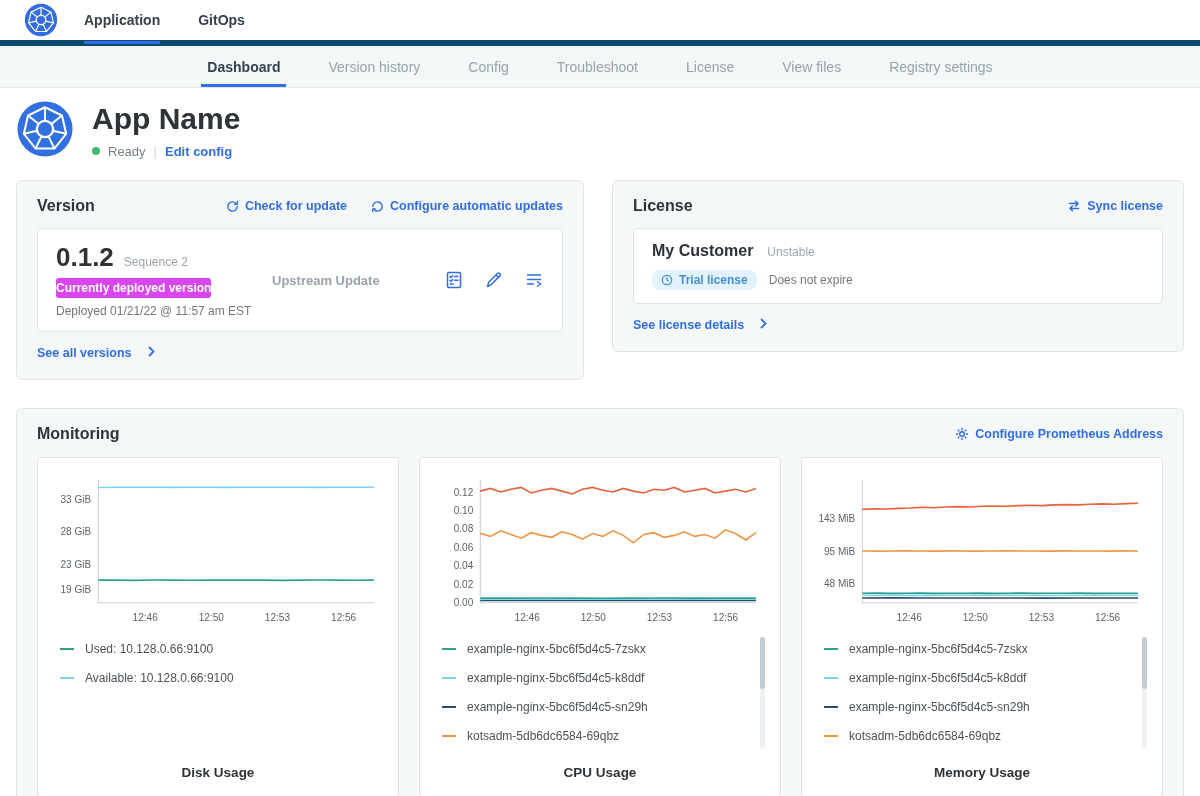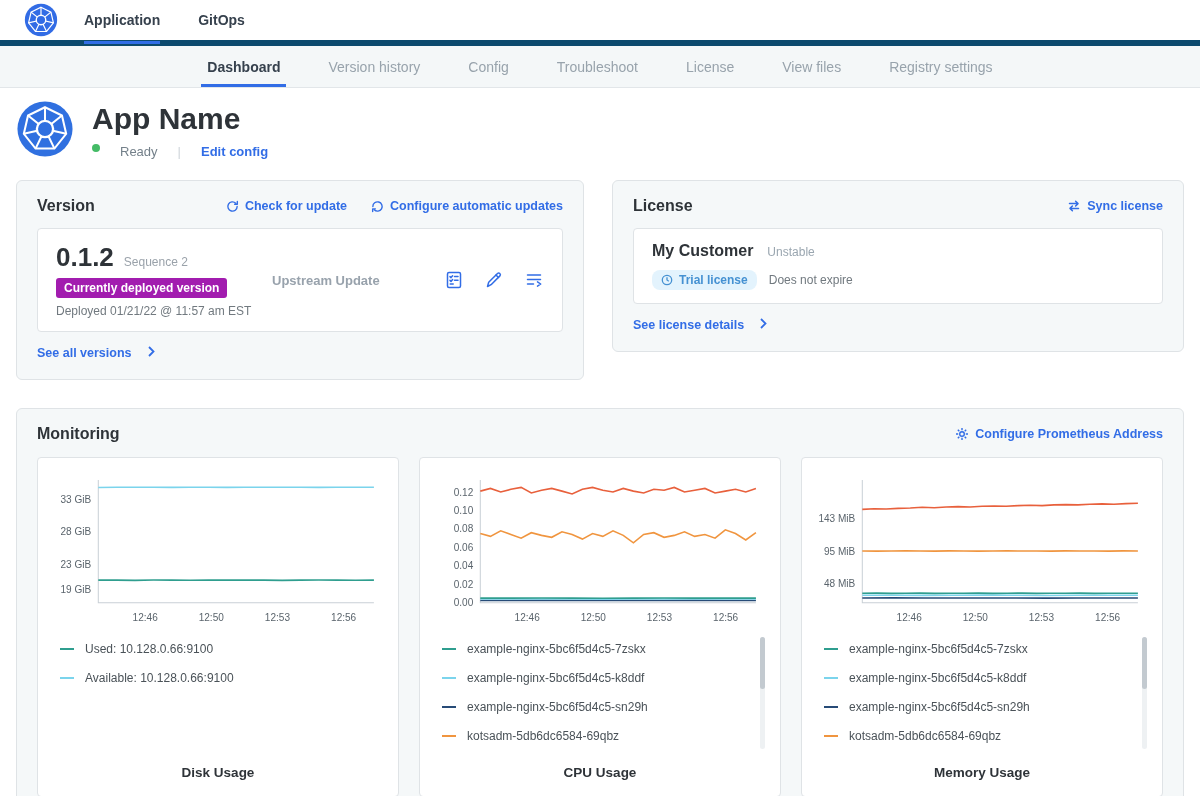--- a/index.html
+++ b/index.html
@@ -19,21 +19,21 @@
   
   .subnav{height:42px;background:#f4f7f8;border-bottom:1px solid #e2e6e9;display:flex;justify-content:center}
   .subtab{padding:0 24px;display:flex;align-items:center;font-size:14px;color:#98a3ac;position:relative;cursor:pointer;white-space:nowrap}
   .subtab.active{color:#36414d;font-weight:bold}
   .subtab.active::after{content:"";position:absolute;left:18px;right:18px;bottom:0;height:3px;background:#326de6}
 
   
   .app-header{display:flex;align-items:flex-start;gap:18px;padding:12px 16px 18px}
   .app-titles{padding-top:2px}
   .app-title{font-size:30px;font-weight:bold;color:#2e3338;line-height:1.15}
-  .app-status{display:flex;align-items:flex-start;gap:20px;margin-top:7px;font-size:13px}
+  .app-status{display:flex;align-items:center;gap:8px;margin-top:7px;font-size:13px}
   .status-dot{width:8px;height:8px;border-radius:50%;background:#44bb66;display:inline-block}
   .status-text{color:#74808a}
   .status-sep{color:#cfd5da}
   .link{color:#326de6;font-weight:bold;cursor:pointer;text-decoration:none}
   .link-sm{font-size:13px}
 
   
   .cards-row{display:flex;gap:28px;padding:0 16px;align-items:flex-start}
   .card{background:#f5f8f9;border:1px solid #dfe3e6;border-radius:6px;padding:16px 20px 18px}
   .version-card{width:568px}
@@ -42,21 +42,21 @@
   .card-title{font-size:16px;font-weight:bold;color:#2e3338}
   .card-links{margin-left:auto;display:flex;gap:24px;align-items:center}
   .icon-link{display:flex;align-items:center;gap:6px;font-size:12.5px}
   .inner-panel{background:#fff;border:1px solid #dfe3e6;border-radius:4px;padding:13px 18px}
 
   .version-inner{display:flex;align-items:center}
   .v-left{width:212px}
   .v-num-row{display:flex;align-items:baseline;gap:10px}
   .v-number{font-size:26px;font-weight:bold;color:#2e3338}
   .v-seq{font-size:12px;color:#9aa2aa}
-  .deployed-badge{display:inline-block;background:#a21caf;color:#fff;font-size:12px;font-weight:bold;padding:3px 8px;border-radius:3px;margin:5px 0 6px}
+  .deployed-badge{display:inline-block;background:#d946ef;color:#fff;font-size:12px;font-weight:bold;padding:3px 0;border-radius:3px;margin:5px 0 6px}
   .v-date{font-size:12px;color:#71797f}
   .v-mid{flex:1;font-size:13px;font-weight:bold;color:#98a2ac;padding-left:4px}
   .v-icons{display:flex;gap:20px;align-items:center}
   .v-action{cursor:pointer;display:flex}
   .see-link{display:inline-flex;gap:16px;font-size:12.5px;margin-top:14px}
 
   .customer-row{display:flex;align-items:baseline;gap:14px}
   .customer-name{font-size:16px;font-weight:bold;color:#2e3338}
   .channel{font-size:12px;color:#9aa6b0}
   .license-row{display:flex;align-items:center;gap:12px;margin-top:10px}

